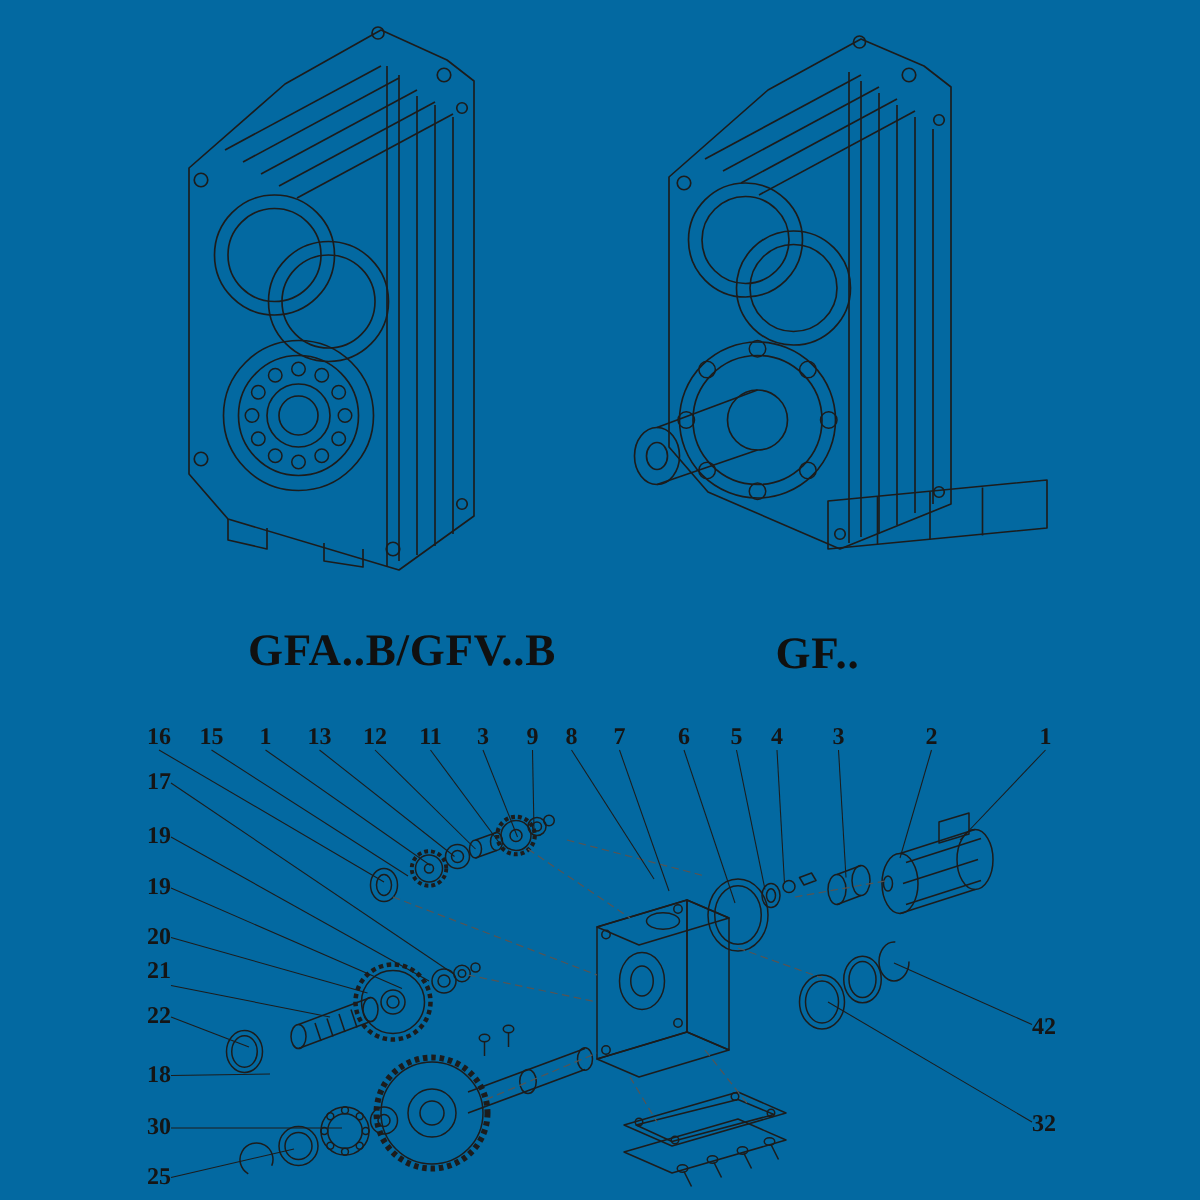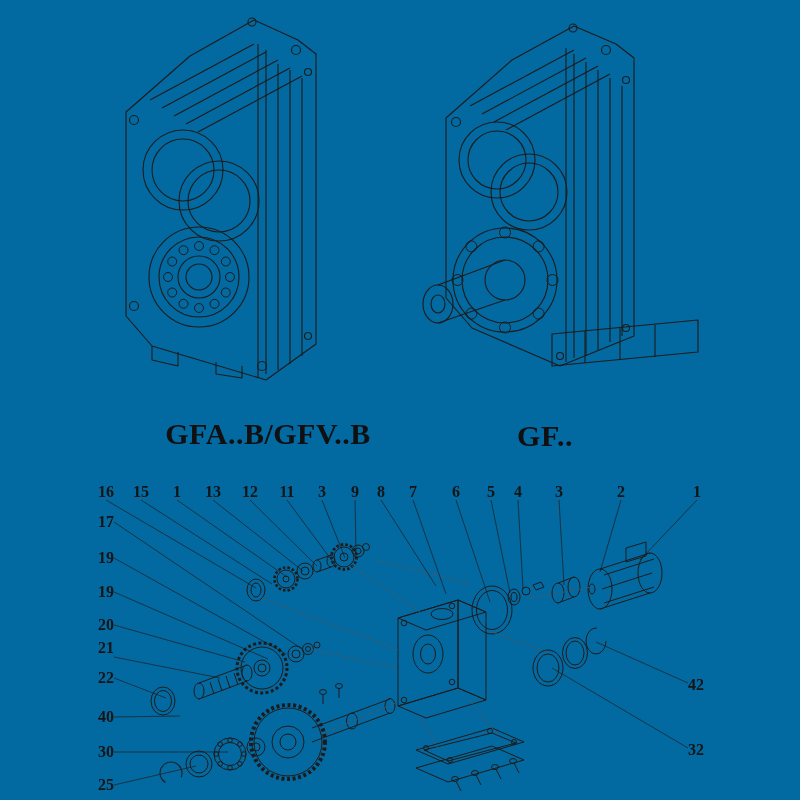--- a/index.html
+++ b/index.html
@@ -323,20 +323,20 @@
 <span class="callout" style="left:559px;top:492px">3</span>
 <span class="callout" style="left:621px;top:492px">2</span>
 <span class="callout" style="left:697px;top:492px">1</span>
 
 <span class="callout" style="left:106px;top:522px">17</span>
 <span class="callout" style="left:106px;top:558px">19</span>
 <span class="callout" style="left:106px;top:592px">19</span>
 <span class="callout" style="left:106px;top:625px">20</span>
 <span class="callout" style="left:106px;top:648px">21</span>
 <span class="callout" style="left:106px;top:678px">22</span>
-<span class="callout" style="left:106px;top:717px">40</span>
+<span class="callout" style="left:106px;top:717px">18</span>
 <span class="callout" style="left:106px;top:752px">30</span>
 <span class="callout" style="left:106px;top:785px">25</span>
 
 <span class="callout" style="left:696px;top:685px">42</span>
 <span class="callout" style="left:696px;top:750px">32</span>
 
 </div>
 
 </body></html>

